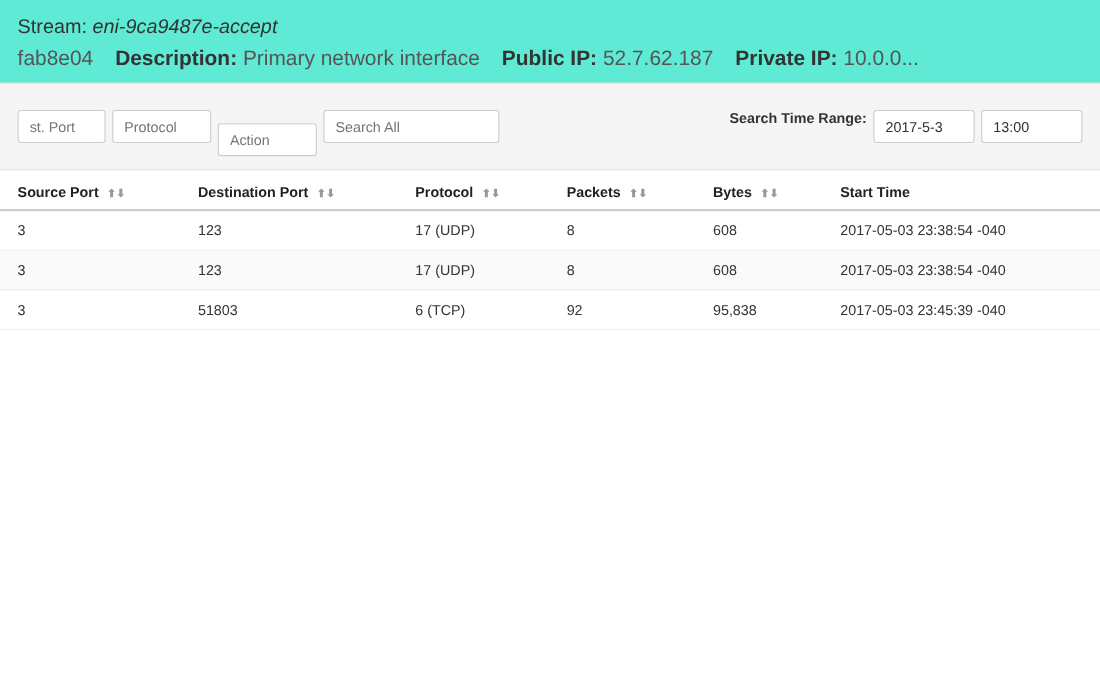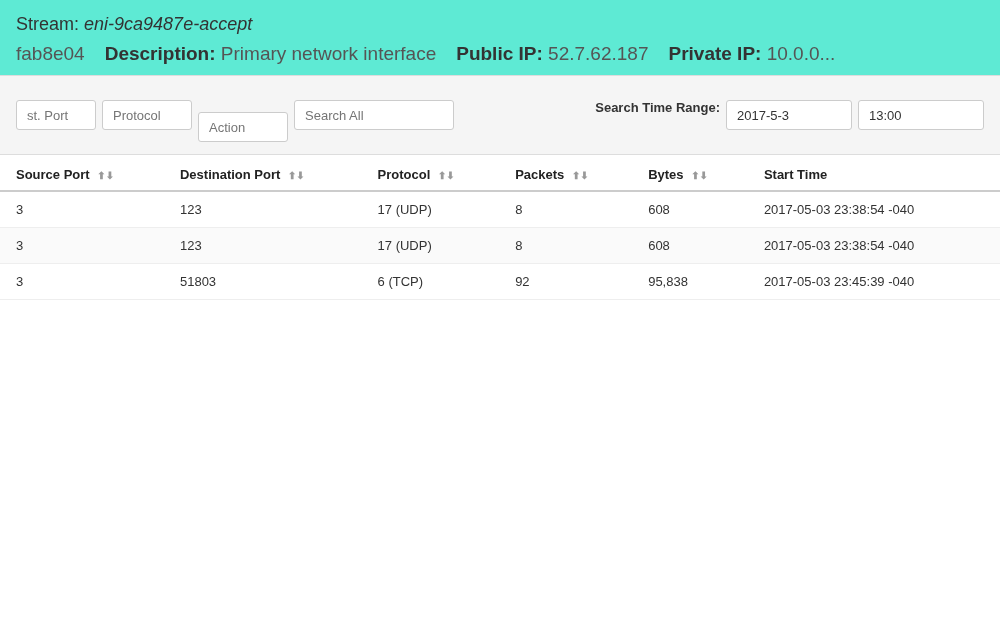--- a/index.html
+++ b/index.html
@@ -103,21 +103,21 @@
 
     .time-input {
       border: 1px solid #ccc;
       border-radius: 3px;
       padding: 5px 10px;
       font-size: 13px;
       background: #fff;
       color: #333;
       height: 30px;
       outline: none;
-      width: 126px;
+      width: 92px;
     }
 
     .table-section {
       padding: 0;
     }
 
     table {
       width: 100%;
       border-collapse: collapse;
       font-size: 13px;

